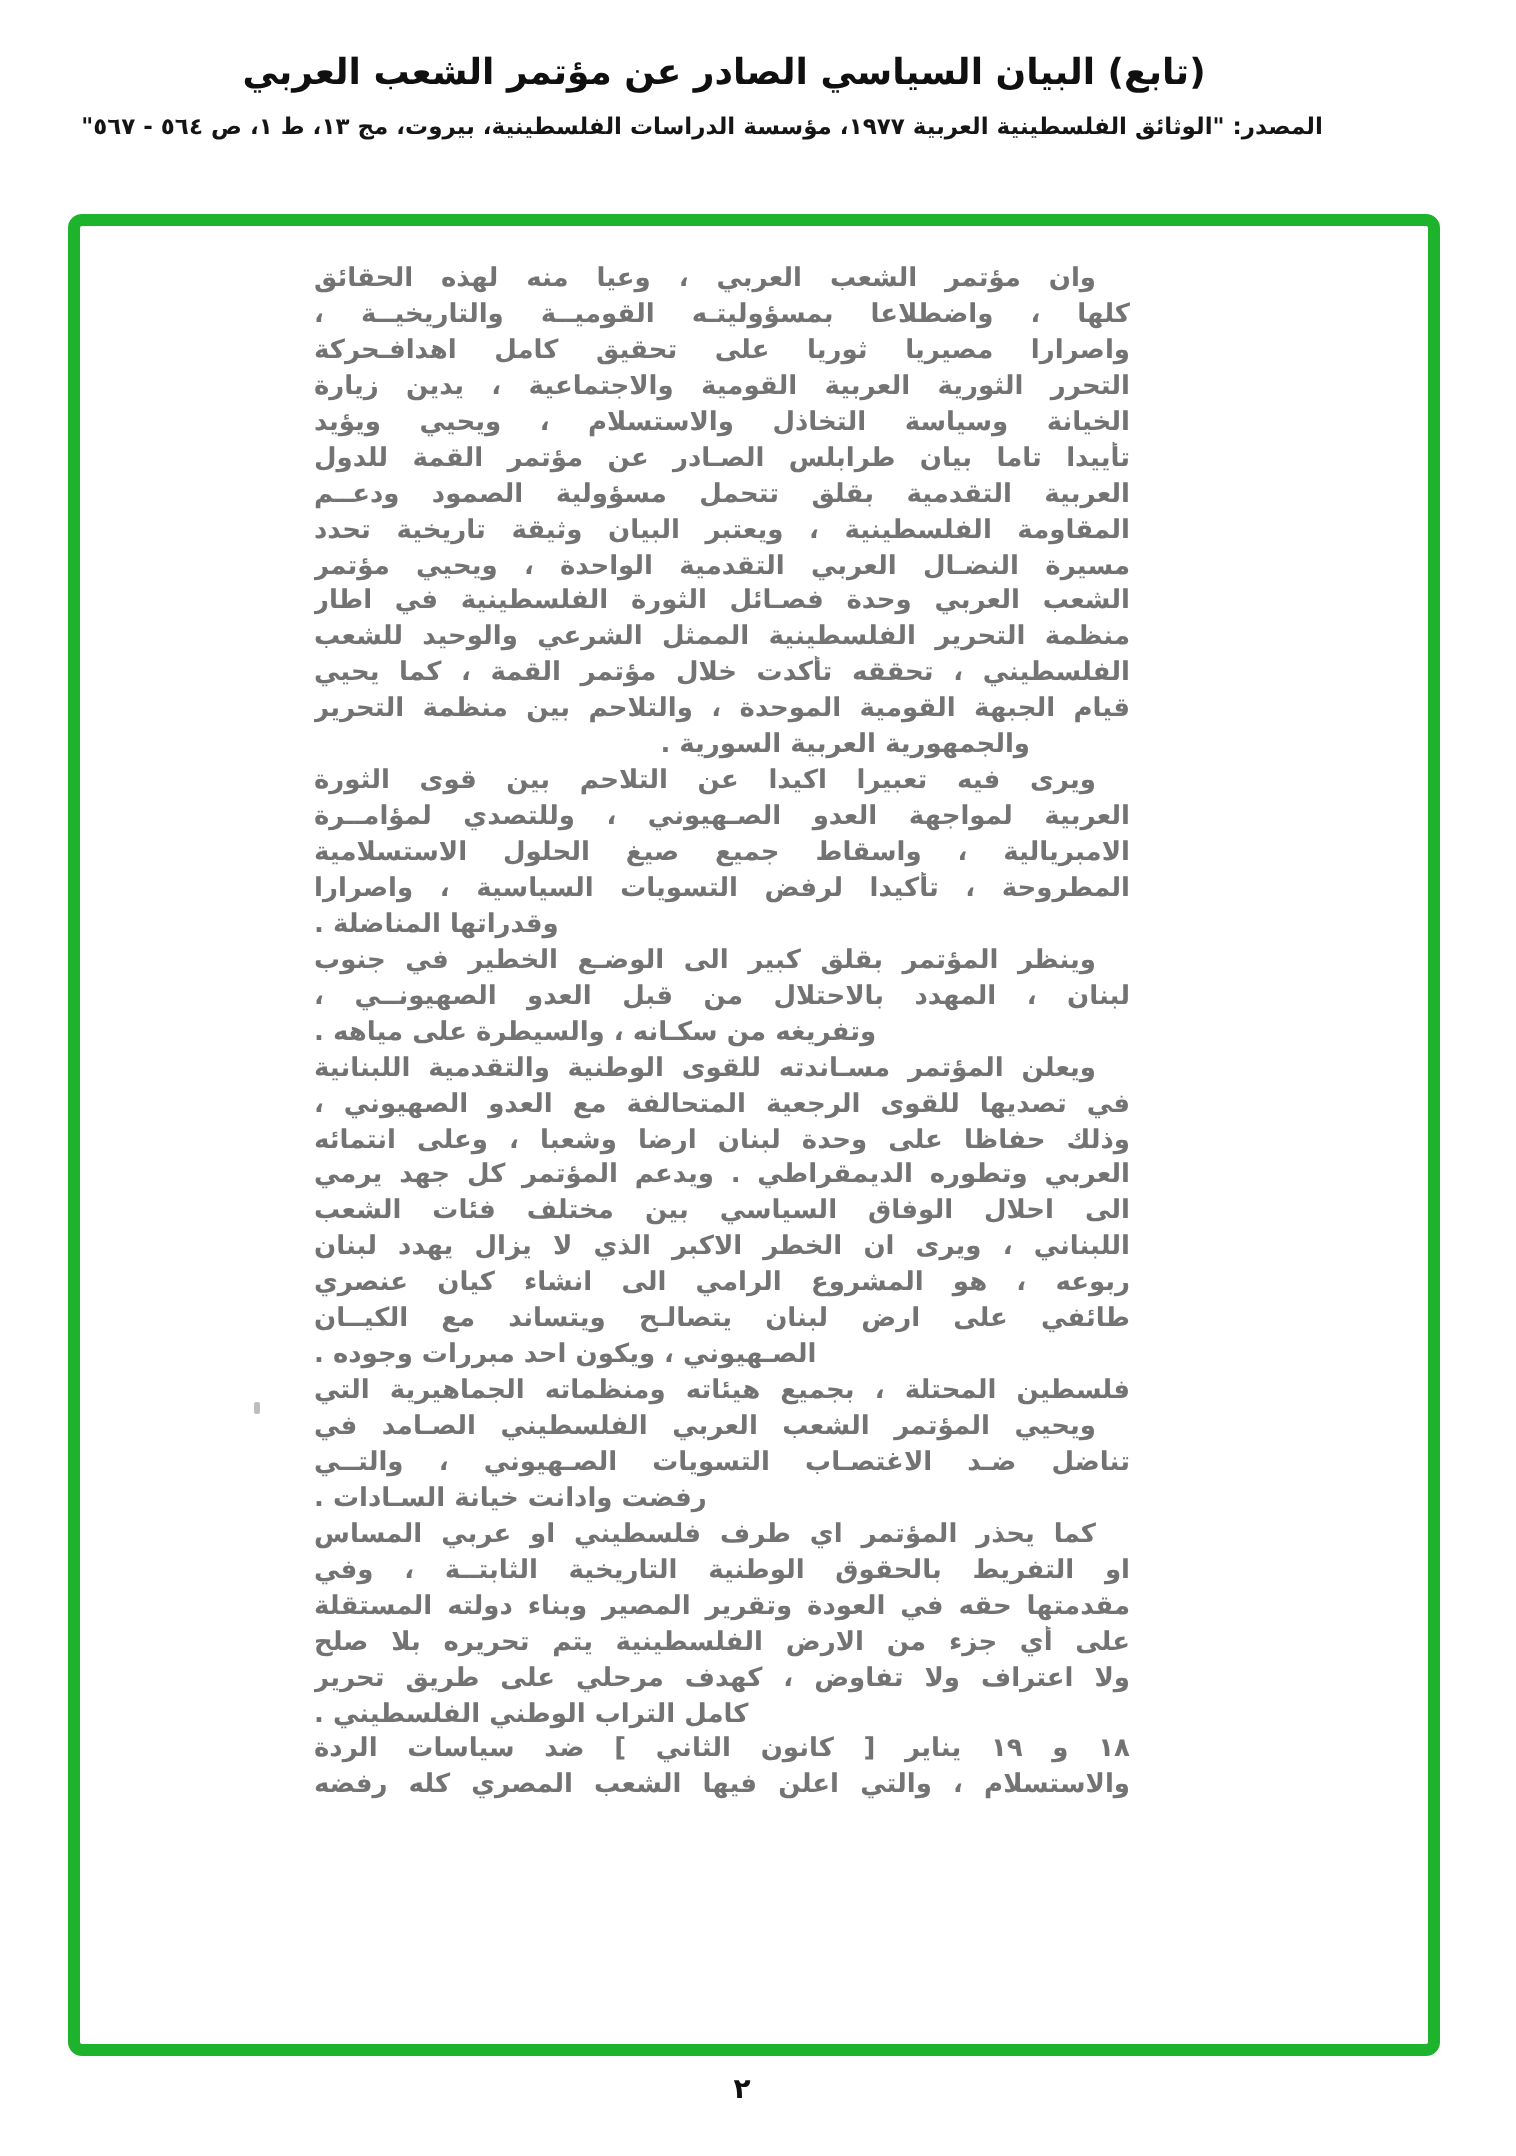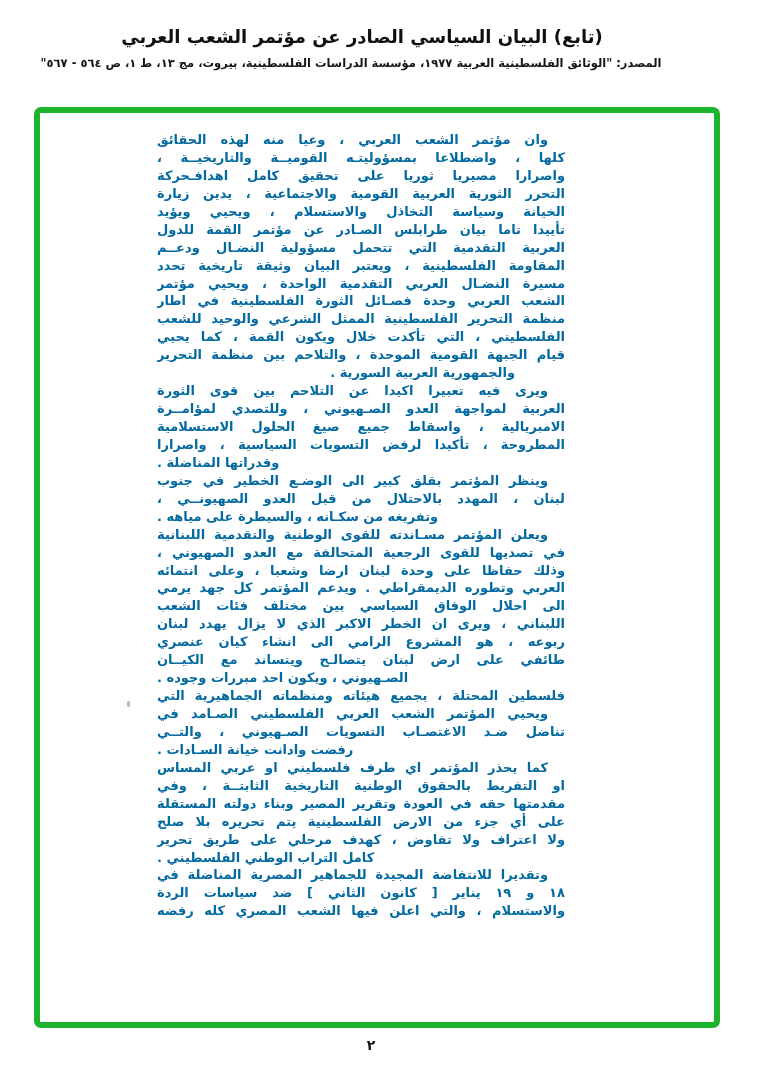--- a/index.html
+++ b/index.html
@@ -83,34 +83,34 @@
 
 <div class="page">
 
   <div class="header">
     <div class="doc-title">(تابع) البيان السياسي الصادر عن مؤتمر الشعب العربي</div>
     <div class="doc-source">المصدر:  "الوثائق الفلسطينية العربية ١٩٧٧، مؤسسة الدراسات الفلسطينية، بيروت، مج ١٣، ط ١، ص ٥٦٤ - ٥٦٧"</div>
   </div>
 
   <div class="frame" style="border-color: rgb(29, 179, 45);"></div>
 
-  <div class="text-block" style="color: #0369a1;">
+  <div class="text-block" style="color: #737373;">
       <div class="para">
         <div class="line indent">وان مؤتمر الشعب العربي ، وعيا منه لهذه الحقائق</div>
         <div class="line justify">كلها ، واضطلاعا بمسؤوليتـه القوميــة والتاريخيــة ،</div>
         <div class="line justify">واصرارا مصيريا ثوريا على تحقيق كامل اهدافـحركة</div>
         <div class="line justify">التحرر الثورية العربية القومية والاجتماعية ، يدين زيارة</div>
         <div class="line justify">الخيانة وسياسة التخاذل والاستسلام ، ويحيي ويؤيد</div>
         <div class="line justify">تأييدا تاما بيان طرابلس الصـادر عن مؤتمر القمة للدول</div>
-        <div class="line justify">العربية التقدمية التي تتحمل مسؤولية النضـال ودعــم</div>
+        <div class="line justify">العربية التقدمية بقلق تتحمل مسؤولية الصمود ودعــم</div>
         <div class="line justify">المقاومة الفلسطينية ، ويعتبر البيان وثيقة تاريخية تحدد</div>
         <div class="line justify">مسيرة النضـال العربي التقدمية الواحدة ، ويحيي مؤتمر</div>
         <div class="line justify">الشعب العربي وحدة فصـائل الثورة الفلسطينية في اطار</div>
         <div class="line justify">منظمة التحرير الفلسطينية الممثل الشرعي والوحيد للشعب</div>
-        <div class="line justify">الفلسطيني ، التي تأكدت خلال ويكون القمة ، كما يحيي</div>
+        <div class="line justify">الفلسطيني ، تحققه تأكدت خلال مؤتمر القمة ، كما يحيي</div>
         <div class="line justify">قيام الجبهة القومية الموحدة ، والتلاحم بين منظمة التحرير</div>
         <div class="line rightshort">والجمهورية العربية السورية .</div>
       </div>
       <div class="para">
         <div class="line indent">ويرى فيه تعبيرا اكيدا عن التلاحم بين قوى الثورة</div>
         <div class="line justify">العربية لمواجهة العدو الصـهيوني ، وللتصدي لمؤامــرة</div>
         <div class="line justify">الامبريالية ، واسقاط جميع صيغ الحلول الاستسلامية</div>
         <div class="line justify">المطروحة ، تأكيدا لرفض التسويات السياسية ، واصرارا</div>
         <div class="line left">وقدراتها المناضلة .</div>
       </div>
@@ -138,21 +138,20 @@
       </div>
       <div class="para">
         <div class="line indent">كما يحذر المؤتمر اي طرف فلسطيني او عربي المساس</div>
         <div class="line justify">او التفريط بالحقوق الوطنية التاريخية الثابتــة ، وفي</div>
         <div class="line justify">مقدمتها حقه في العودة وتقرير المصير وبناء دولته المستقلة</div>
         <div class="line justify">على أي جزء من الارض الفلسطينية يتم تحريره بلا صلح</div>
         <div class="line justify">ولا اعتراف ولا تفاوض ، كهدف مرحلي على طريق تحرير</div>
         <div class="line left">كامل التراب الوطني الفلسطيني .</div>
       </div>
       <div class="para">
-        <div class="line indent">وتقديرا للانتفاضة المجيدة للجماهير المصرية المناضلة في</div>
         <div class="line justify">١٨ و ١٩ يناير [ كانون الثاني ] ضد سياسات الردة</div>
         <div class="line justify">والاستسلام ، والتي اعلن فيها الشعب المصري كله رفضه</div>
       </div>
     </div>
 
   <div class="scan-artifact"></div>
 
   <div class="page-number">٢</div>
 
 </div>

